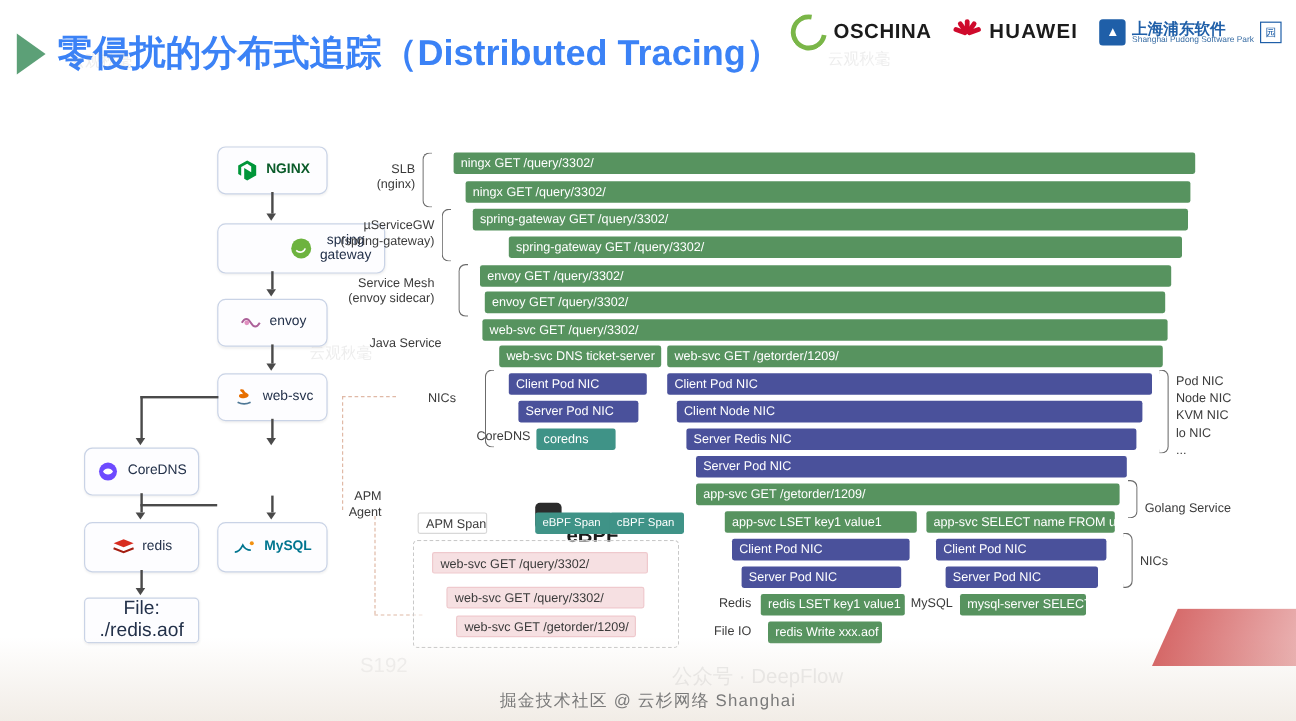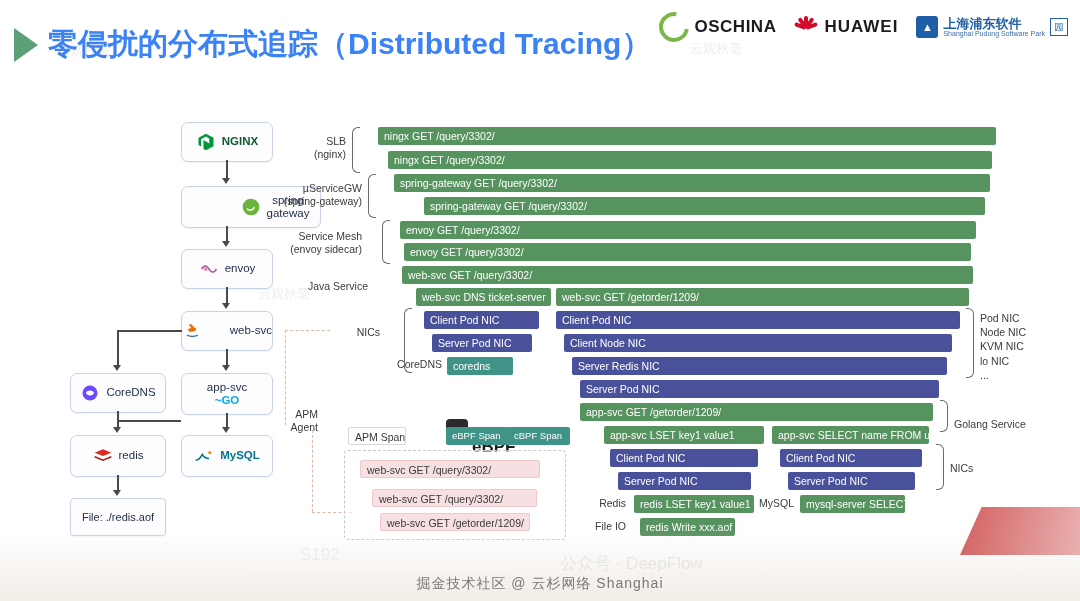--- a/index.html
+++ b/index.html
@@ -57,21 +57,21 @@
     position:absolute;
     background:#fdfdff;
     border:1px solid #c9d3e6;
     border-radius:7px;
     box-shadow:0 1px 2px rgba(0,0,0,.06);
     display:flex; align-items:center; justify-content:center; gap:6px;
     font-size:11.5px; color:#23314a;
     text-align:center;
   }
   .node .lbl { line-height:1.15; }
-  .node.plain { border-radius:4px; font-size:11px; }
+  .node.plain { border-radius:4px; font-size:16px; }
 
   .ico { width:20px; height:20px; flex:0 0 auto; display:block; }
 
   
   .vline { position:absolute; width:1.5px; background:#4a4a4a; }
   .hline { position:absolute; height:1.5px; background:#4a4a4a; }
   .arrow-dn {
     position:absolute; width:0;height:0;
     border-left:4px solid transparent; border-right:4px solid transparent;
     border-top:6px solid #4a4a4a;
@@ -216,39 +216,36 @@
   </div>
 
   <div class="node" style="left:181px; top:249px; width:90px; height:38px;">
     <svg class="ico" viewBox="0 0 24 24">
         <path d="M3 12c3-5 6-5 9 0s6 5 9 0" stroke="#ac6199" stroke-width="2" fill="none"></path>
         <circle cx="8" cy="12" r="2.4" fill="#e08fbf"></circle>
       </svg>
     <span class="lbl">envoy</span>
   </div>
 
-  <div class="node" style="left:181px; top:311px; width:90px; height:38px;justify-content:space-between;">
+  <div class="node" style="left:181px; top:311px; width:90px; height:38px;">
     <svg class="ico" viewBox="0 0 24 24">
         <path d="M9 4c-2 2 3 3 2 5-2-1-5 1-3 3 2 2 9 1 9-2 0-2-3-2-4-4-1-1 0-2-4-2z" fill="#e76f00"></path>
         <path d="M6 17c4 2 9 2 13 0" stroke="#4e7896" stroke-width="1.8" fill="none"></path>
       </svg>
     <span class="lbl">web-svc</span>
   </div>
 
   <div class="node" style="left:70px; top:373px; width:94px; height:38px;">
     <svg class="ico" viewBox="0 0 24 24">
         <circle cx="12" cy="12" r="9" fill="#6d4aff"></circle>
         <path d="M7 12c2-4 8-4 10 0-2 4-8 4-10 0z" fill="#fff"></path>
       </svg>
     <span class="lbl">CoreDNS</span>
   </div>
 
-  <div class="node" style="left:181px; top:373px; width:90px; height:40px;">
-    <span class="lbl" style="display:block;">app-svc<br><span style="color:#00add8;font-weight:bold;">~GO</span></span>
-  </div>
 
   <div class="node" style="left:70px; top:435px; width:94px; height:40px;">
     <svg class="ico" viewBox="0 0 24 24">
         <path d="M2 8l10-4 10 4-10 4z" fill="#d82c20"></path>
         <path d="M2 13l10 4 10-4" stroke="#a41e11" stroke-width="2" fill="none"></path>
       </svg>
     <span class="lbl">redis</span>
   </div>
 
   <div class="node" style="left:181px; top:435px; width:90px; height:40px;">

